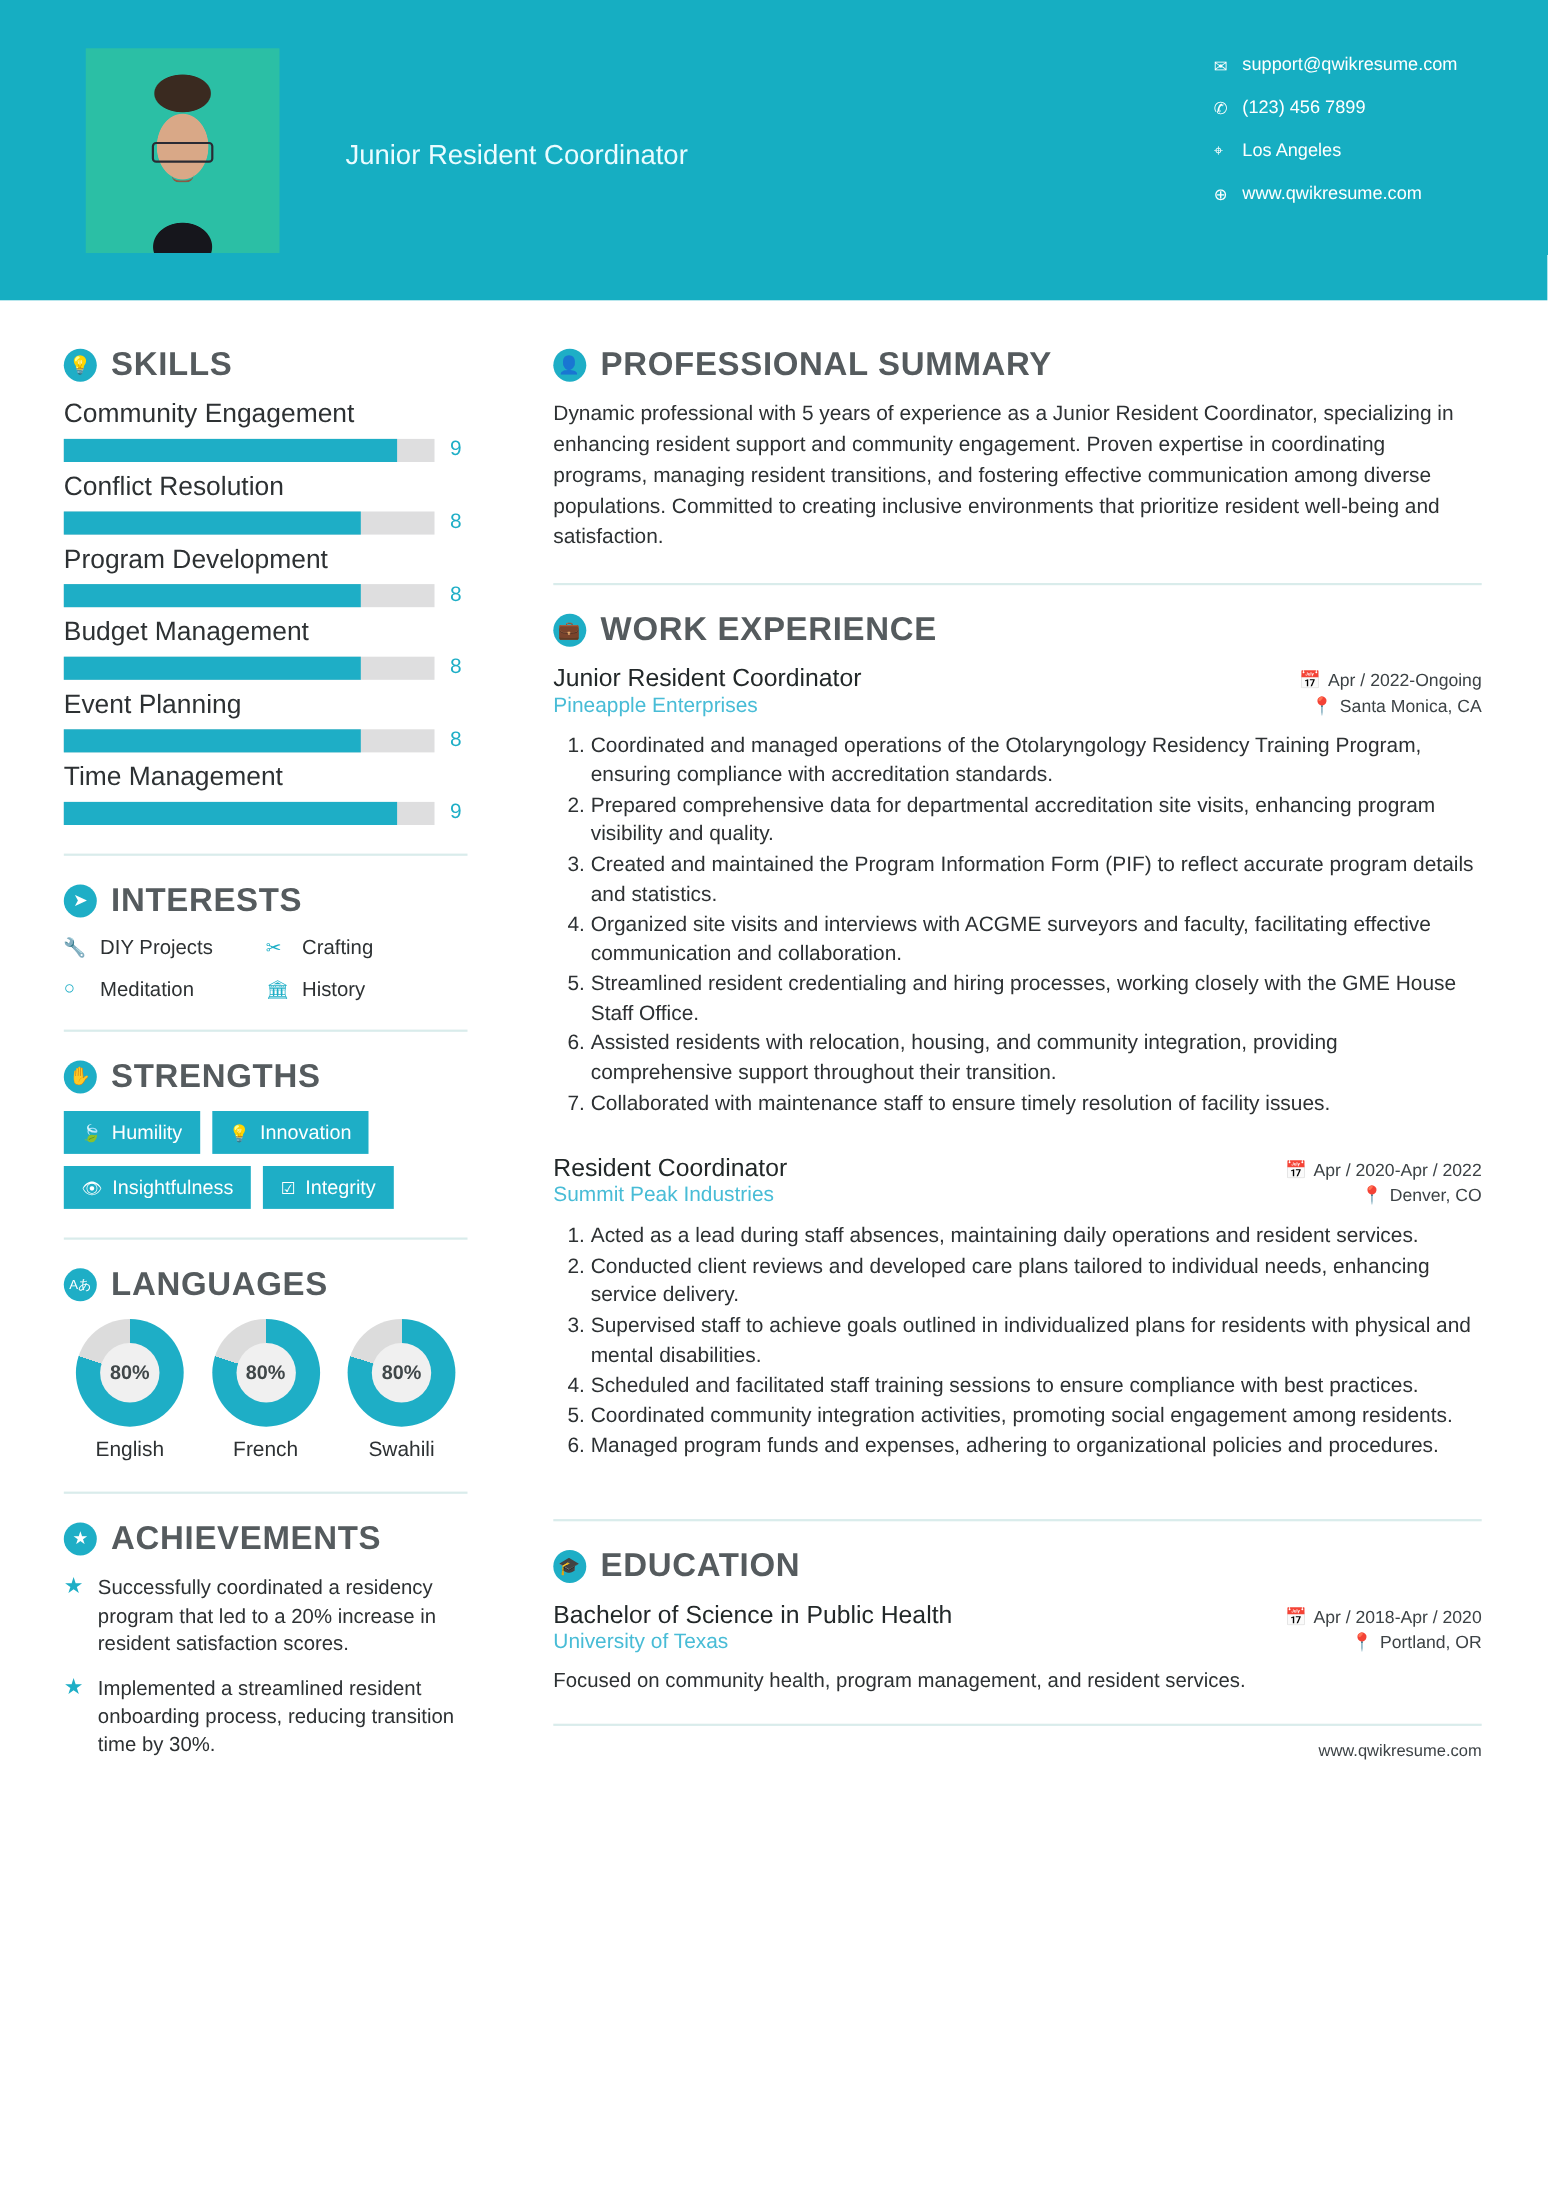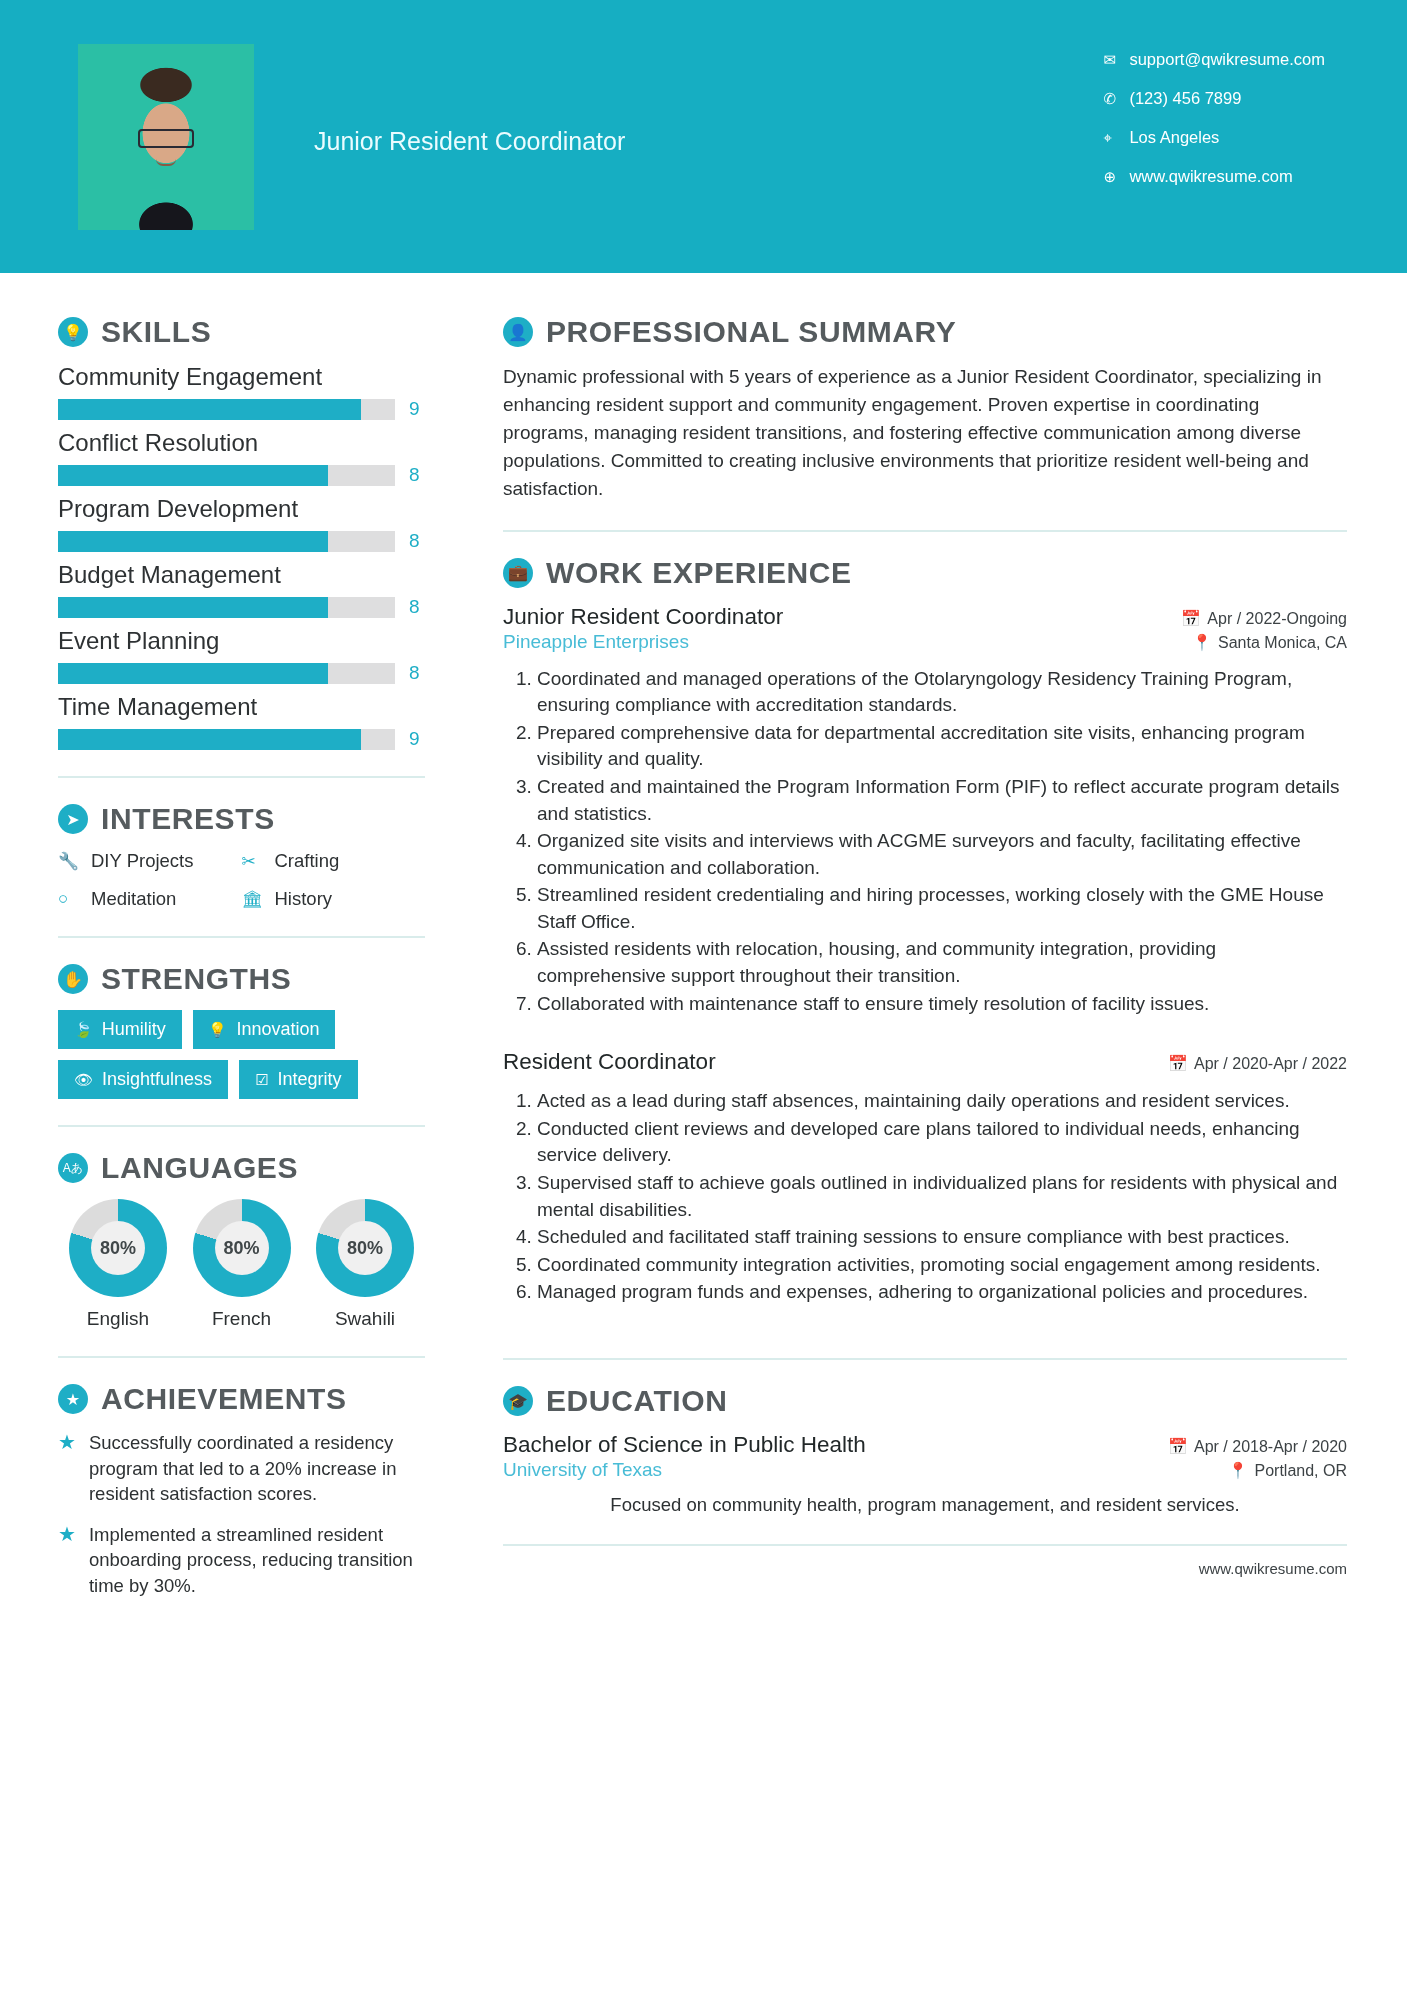--- a/index.html
+++ b/index.html
@@ -293,21 +293,20 @@
     font-size: 19px;
     color: #2d3133;
     line-height: 1.4;
     margin-bottom: 1px;
   }
   .edu-desc {
     font-size: 18.5px;
     color: #2d3133;
     line-height: 1.4;
     margin-top: 11px;
-    text-align: center;
   }
   .main-footer {
     text-align: right;
     font-size: 15px;
     color: #3c4245;
     padding-top: 14px;
     border-top: 2px solid #d9eceb;
     margin-top: 26px;
   }
   .spacer-sm { height: 26px; }
@@ -546,20 +545,26 @@
 
       <div class="spacer-sm"></div>
 
       <div class="job">
         <div class="job-top">
           <div class="job-title">Resident Coordinator</div>
           <div class="job-meta">
             <span class="mi">📅</span><span>Apr / 2020-Apr / 2022</span>
           </div>
         </div>
+        <div class="job-sub">
+          <div class="job-company">Summit Peak Industries</div>
+          <div class="job-meta">
+            <span class="mi">📍</span><span>Denver, CO</span>
+          </div>
+        </div>
         <ol class="bullets">
           <li>Acted as a lead during staff absences, maintaining daily operations and resident services.</li>
           <li>Conducted client reviews and developed care plans tailored to individual needs, enhancing service delivery.</li>
           <li>Supervised staff to achieve goals outlined in individualized plans for residents with physical and mental disabilities.</li>
           <li>Scheduled and facilitated staff training sessions to ensure compliance with best practices.</li>
           <li>Coordinated community integration activities, promoting social engagement among residents.</li>
           <li>Managed program funds and expenses, adhering to organizational policies and procedures.</li>
         </ol>
       </div>
 

